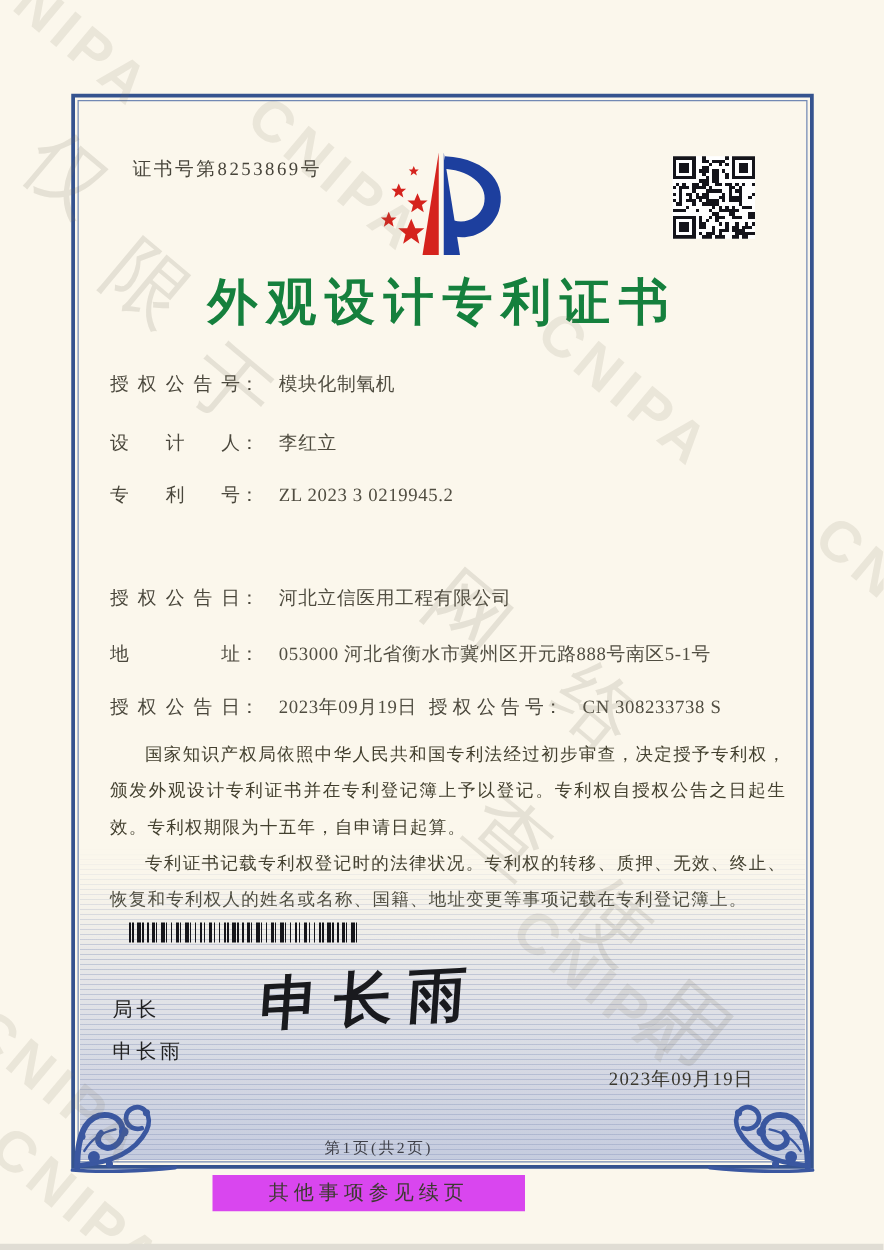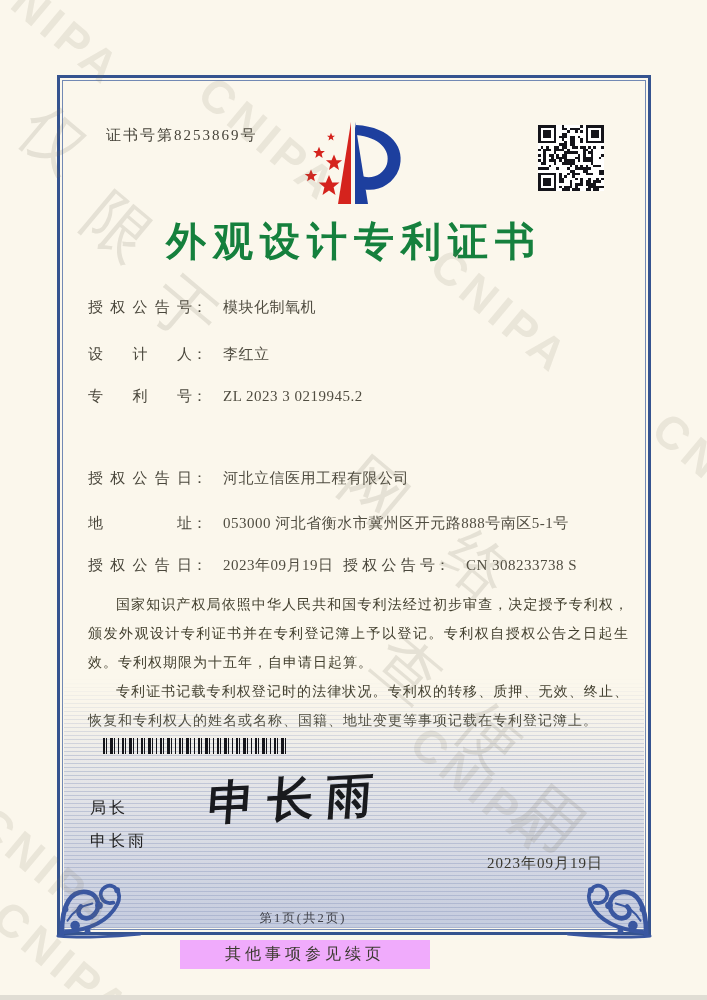--- a/index.html
+++ b/index.html
@@ -54,22 +54,22 @@
       repeating-linear-gradient(0deg,rgba(122,138,180,0.34) 0 1px,rgba(255,255,255,0) 1px 4px),
       linear-gradient(to bottom,rgba(206,212,230,0) 0%,rgba(198,205,226,0.45) 45%,rgba(184,193,219,0.8) 100%);
     -webkit-mask-image:linear-gradient(to bottom,transparent 0,#000 80px);
     mask-image:linear-gradient(to bottom,transparent 0,#000 80px);}
   .pageinfo{position:absolute;left:123px;top:832px;width:240px;text-align:center;font-size:12.5px;
             color:#3f4048;letter-spacing:2px;}
   .ornament{position:absolute;bottom:-8px;width:86px;height:92px;z-index:3;}
   .ornament.left{left:-4px;}
   .ornament.right{right:-4px;transform:scaleX(-1);}
   
-  .contnote{position:absolute;left:180px;top:940px;width:250px;text-align:center;font-size:16px;
-            color:#3c3a30;letter-spacing:4px;background:#f0abfc;padding:4px 0;z-index:2;}
+  .contnote{position:absolute;left:170px;top:940px;width:250px;text-align:center;font-size:16px;
+            color:#3c3a30;letter-spacing:4px;background:#d946ef;padding:4px 0;z-index:2;}
   .page-edge{position:absolute;left:0;right:0;bottom:0;height:5px;background:#e0ddd4;z-index:7;}
 </style>
 </head>
 <body>
 
 <div class="sheet">
 
   <div class="wm">
     <span class="wbr" style="left:-30px;top:-4px">CNIPA</span>
     <span class="wbr" style="left:186px;top:112px">CNIPA</span>

